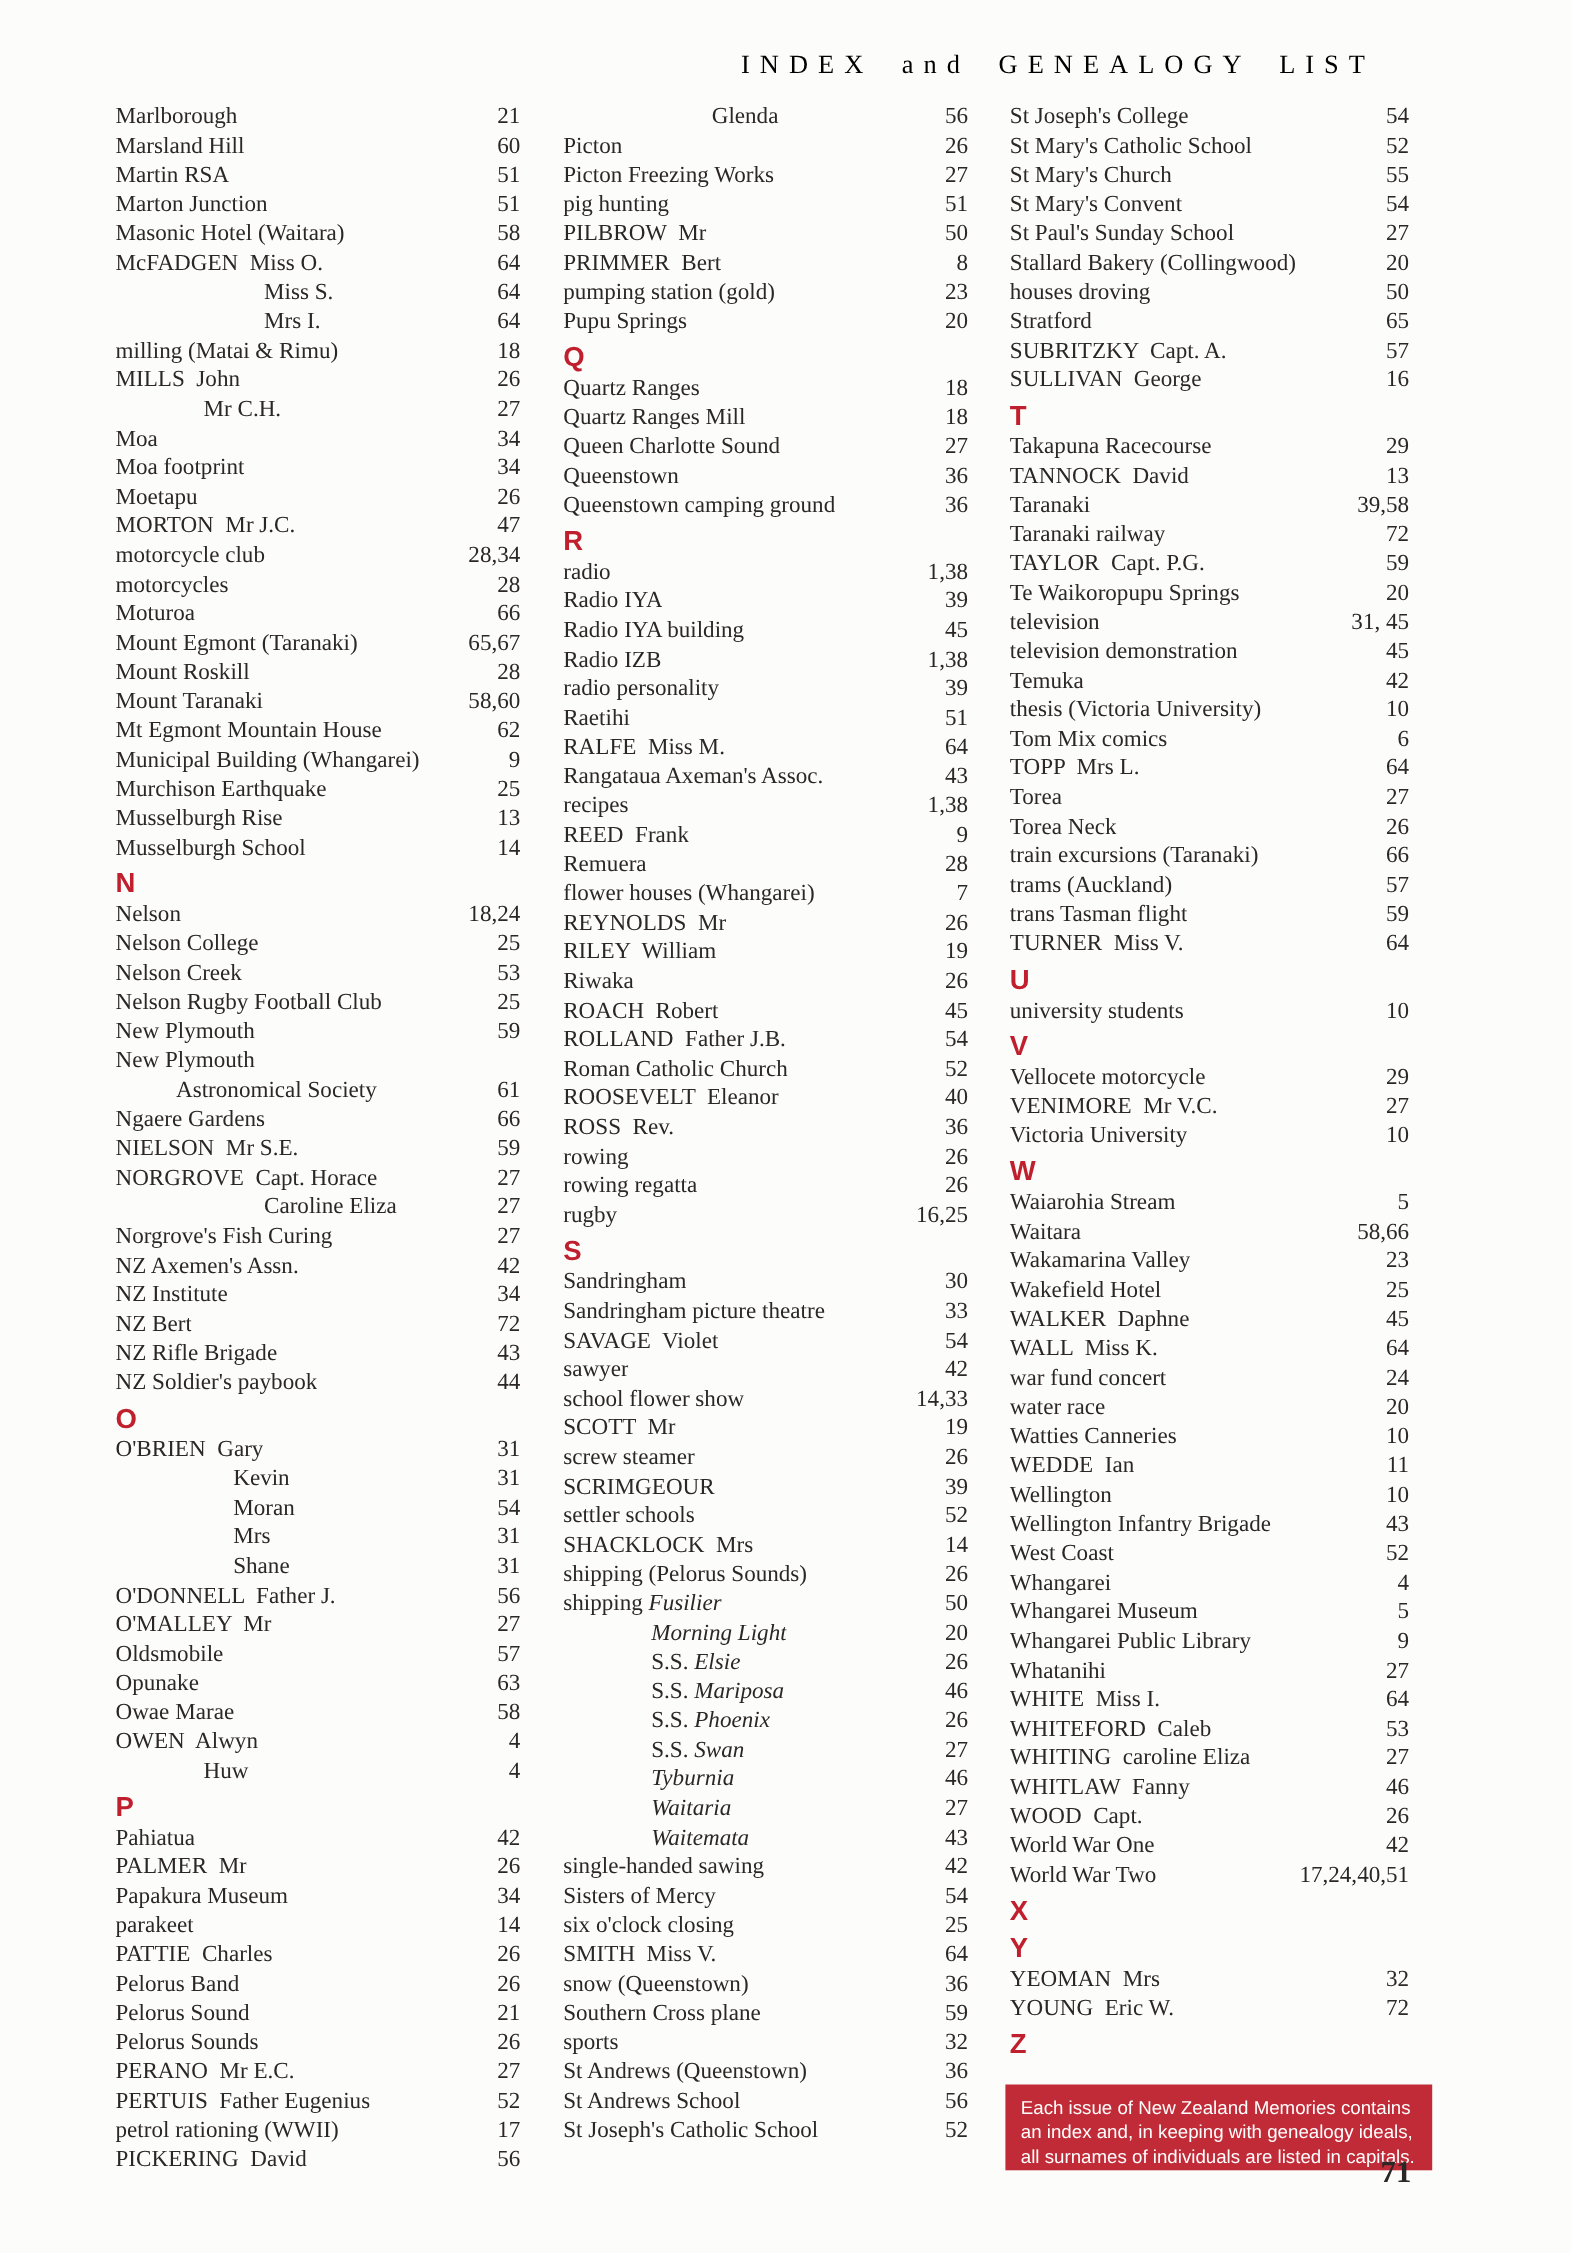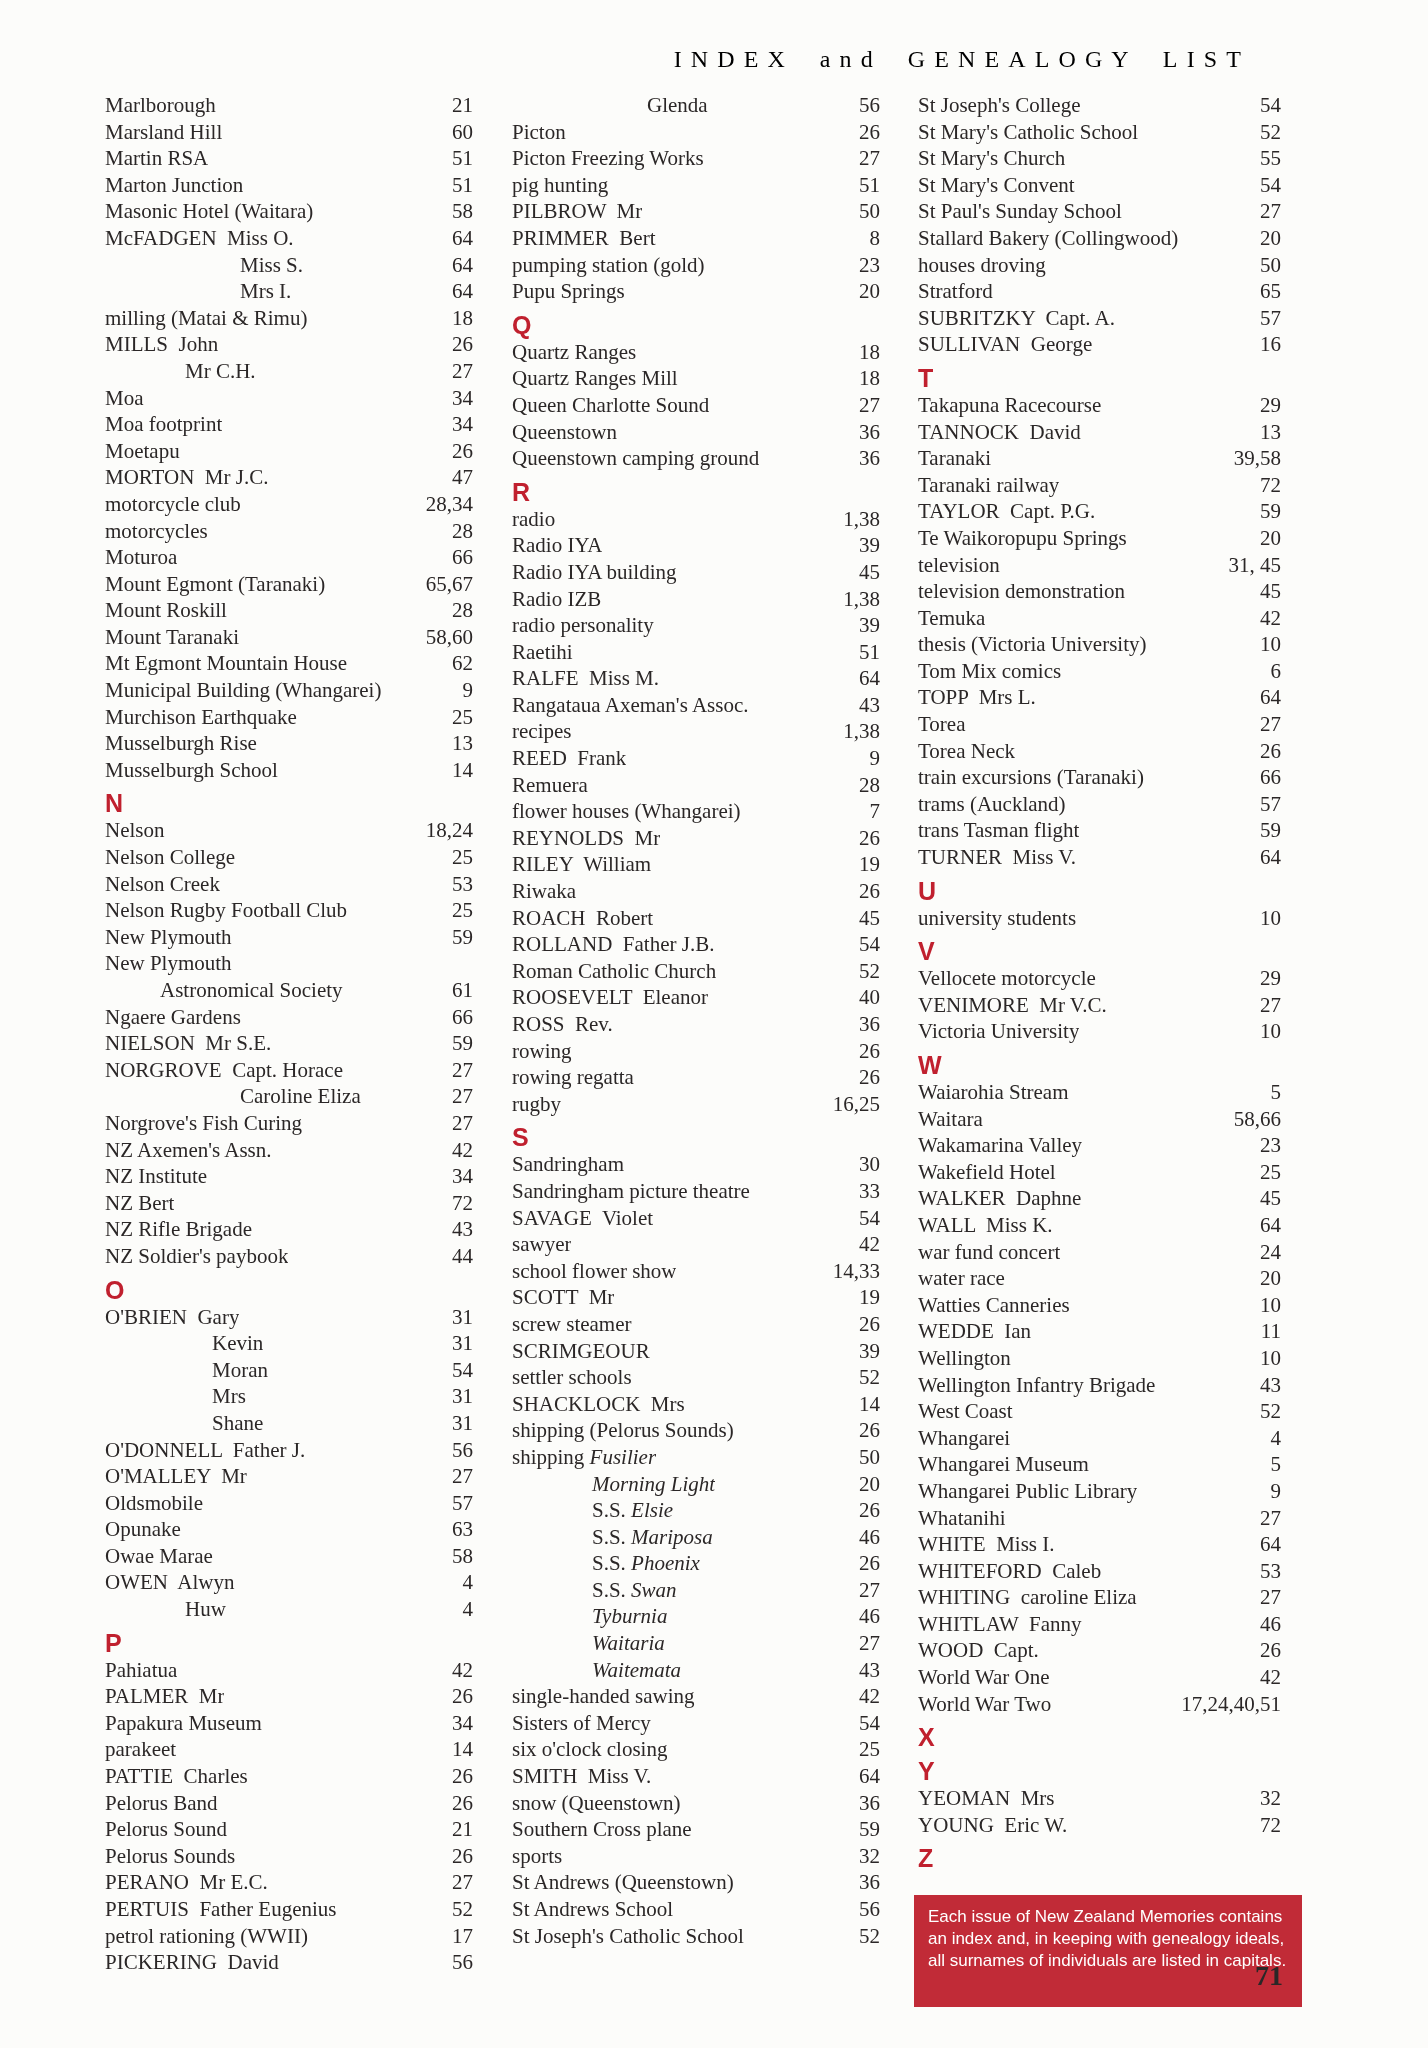--- a/index.html
+++ b/index.html
@@ -29,21 +29,21 @@
   .ind1{padding-left:55px;}
   .ind2{padding-left:80px;text-align:center;}
   .ind3{padding-left:107px;}
   .ind4{padding-left:135px;}
   .letter{
     height:28px;line-height:28px;margin-top:6px;
     font-family:"Liberation Sans", sans-serif;
     font-weight:bold;font-size:25px;color:#c0202e;
   }
   .note-box{
-    position:absolute;left:914px;top:1895px;width:388px;height:112px;
+    position:absolute;left:914px;top:1895px;width:388px;height:78px;
     box-sizing:border-box;background:#c12b37;color:#ffffff;
     font-family:"Liberation Sans", sans-serif;
     font-size:17px;line-height:22px;padding:11px 14px;
   }
   .note-box span{display:block;}
   .page-number{
     position:absolute;right:145px;top:1960px;
     font-size:28px;font-weight:bold;color:#2b2727;
   }
 </style>

